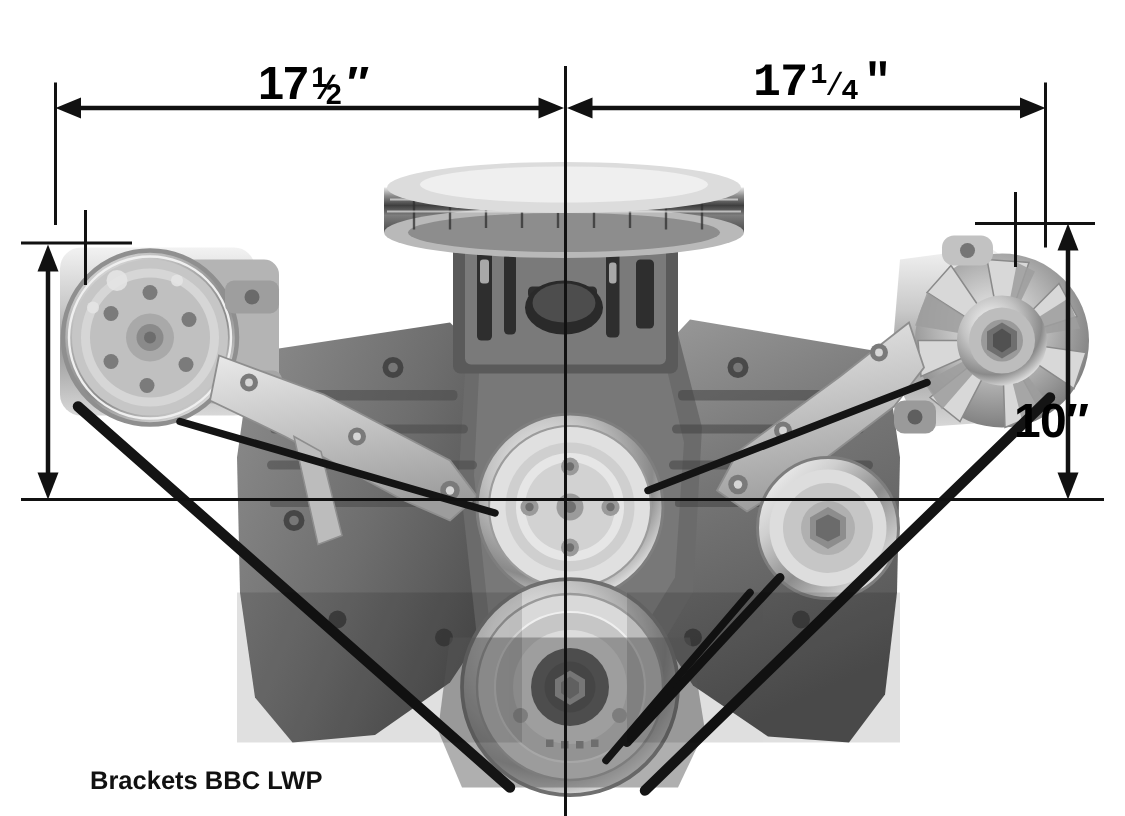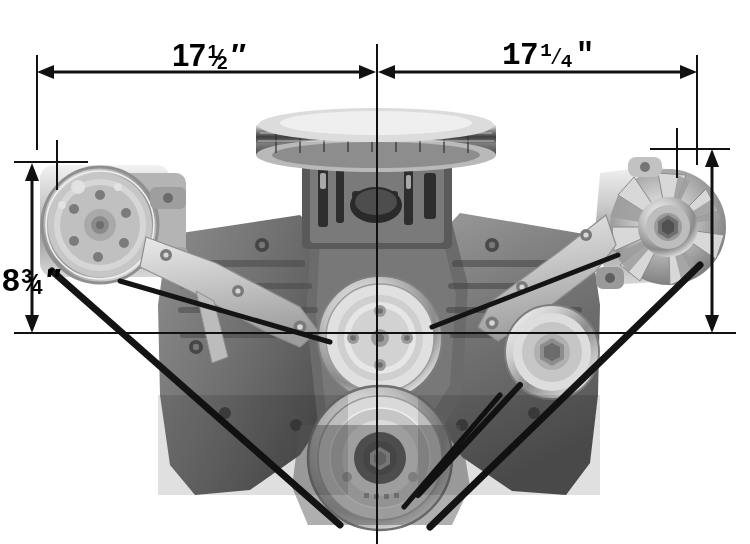--- a/index.html
+++ b/index.html
@@ -421,19 +421,20 @@
   <div class="tick-h" style="left:14px;top:332px;width:722px;"></div>
 
   <div class="dim-label" style="left:172px;top:38px;font-size:31px;">
     <span>17</span><span class="frac"><span class="n">1</span><span class="s">⁄</span><span class="d">2</span></span><span class="inchmark">″</span>
   </div>
 
   <div class="dim-label" style="left:502px;top:38px;font-size:31px;font-family:Liberation Mono, monospace;">
     <span>17</span><span class="frac"><span class="n">1</span><span class="s">⁄</span><span class="d">4</span></span><span class="inchmark">″</span>
   </div>
 
-  <div class="dim-label" style="left:2px;top:262px;font-size:32px;">
-    <span>8</span><span class="frac"><span class="n">3</span><span class="s">⁄</span><span class="d">4</span></span><span class="inchmark">″</span>
+
+  <div class="dim-label" style="left:676px;top:262px;font-size:32px;">
+    <span>10</span><span class="inchmark">″</span>
   </div>
 
-
+  <div class="caption" style="left:60px;top:511px;font-size:17px;">Brackets BBC LWP</div>
 
 </div>
 
 </body></html>

